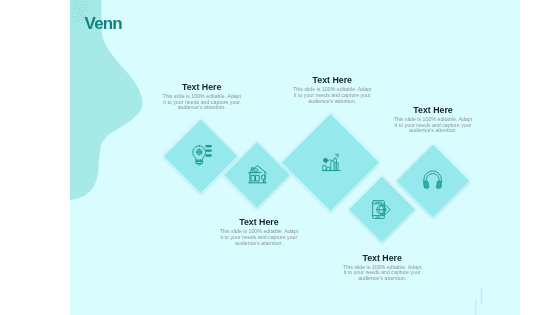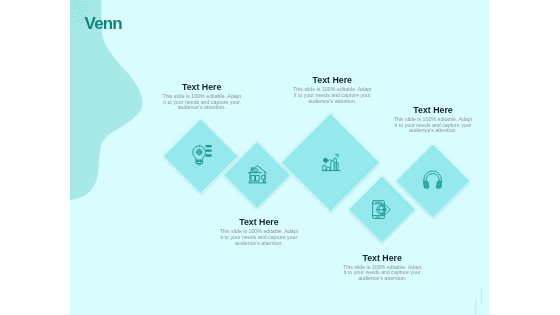--- a/index.html
+++ b/index.html
@@ -1,19 +1,19 @@
 <!DOCTYPE html>
 <html><head>
 <meta charset="utf-8">
 <title>Venn</title>
 <style>
   html,body{margin:0;padding:0;}
   body{width:560px;height:315px;background:#ffffff;overflow:hidden;
        font-family:"Liberation Sans", sans-serif;-webkit-font-smoothing:antialiased;}
-  #slide{position:absolute;left:70px;top:0;width:419px;height:315px;background:#d9fcff;overflow:hidden;}
+  #slide{position:absolute;left:70px;top:0;width:419px;height:315px;background:#d9fcff;overflow:hidden;padding-left:31px;}
   #blob{position:absolute;left:0;top:0;}
   #dots{position:absolute;left:1.9px;top:1.2px;}
   #corner-lines{position:absolute;left:0;top:0;}
   #title{position:absolute;left:14.6px;top:15.4px;font-size:17px;font-weight:700;
          color:#11847f;letter-spacing:-0.85px;line-height:17px;}
   .dsvg{position:absolute;left:0;top:0;}
   .blk{position:absolute;text-align:center;width:110px;margin-left:-55px;}
   .blk .hd{font-size:8.8px;font-weight:700;color:#14202a;letter-spacing:0px;line-height:8.8px;}
   .ico{position:absolute;}
   .blk .bd{font-size:5.25px;color:#8d9599;line-height:5.75px;margin-top:2.2px;width:82px;margin-left:auto;margin-right:auto;}

